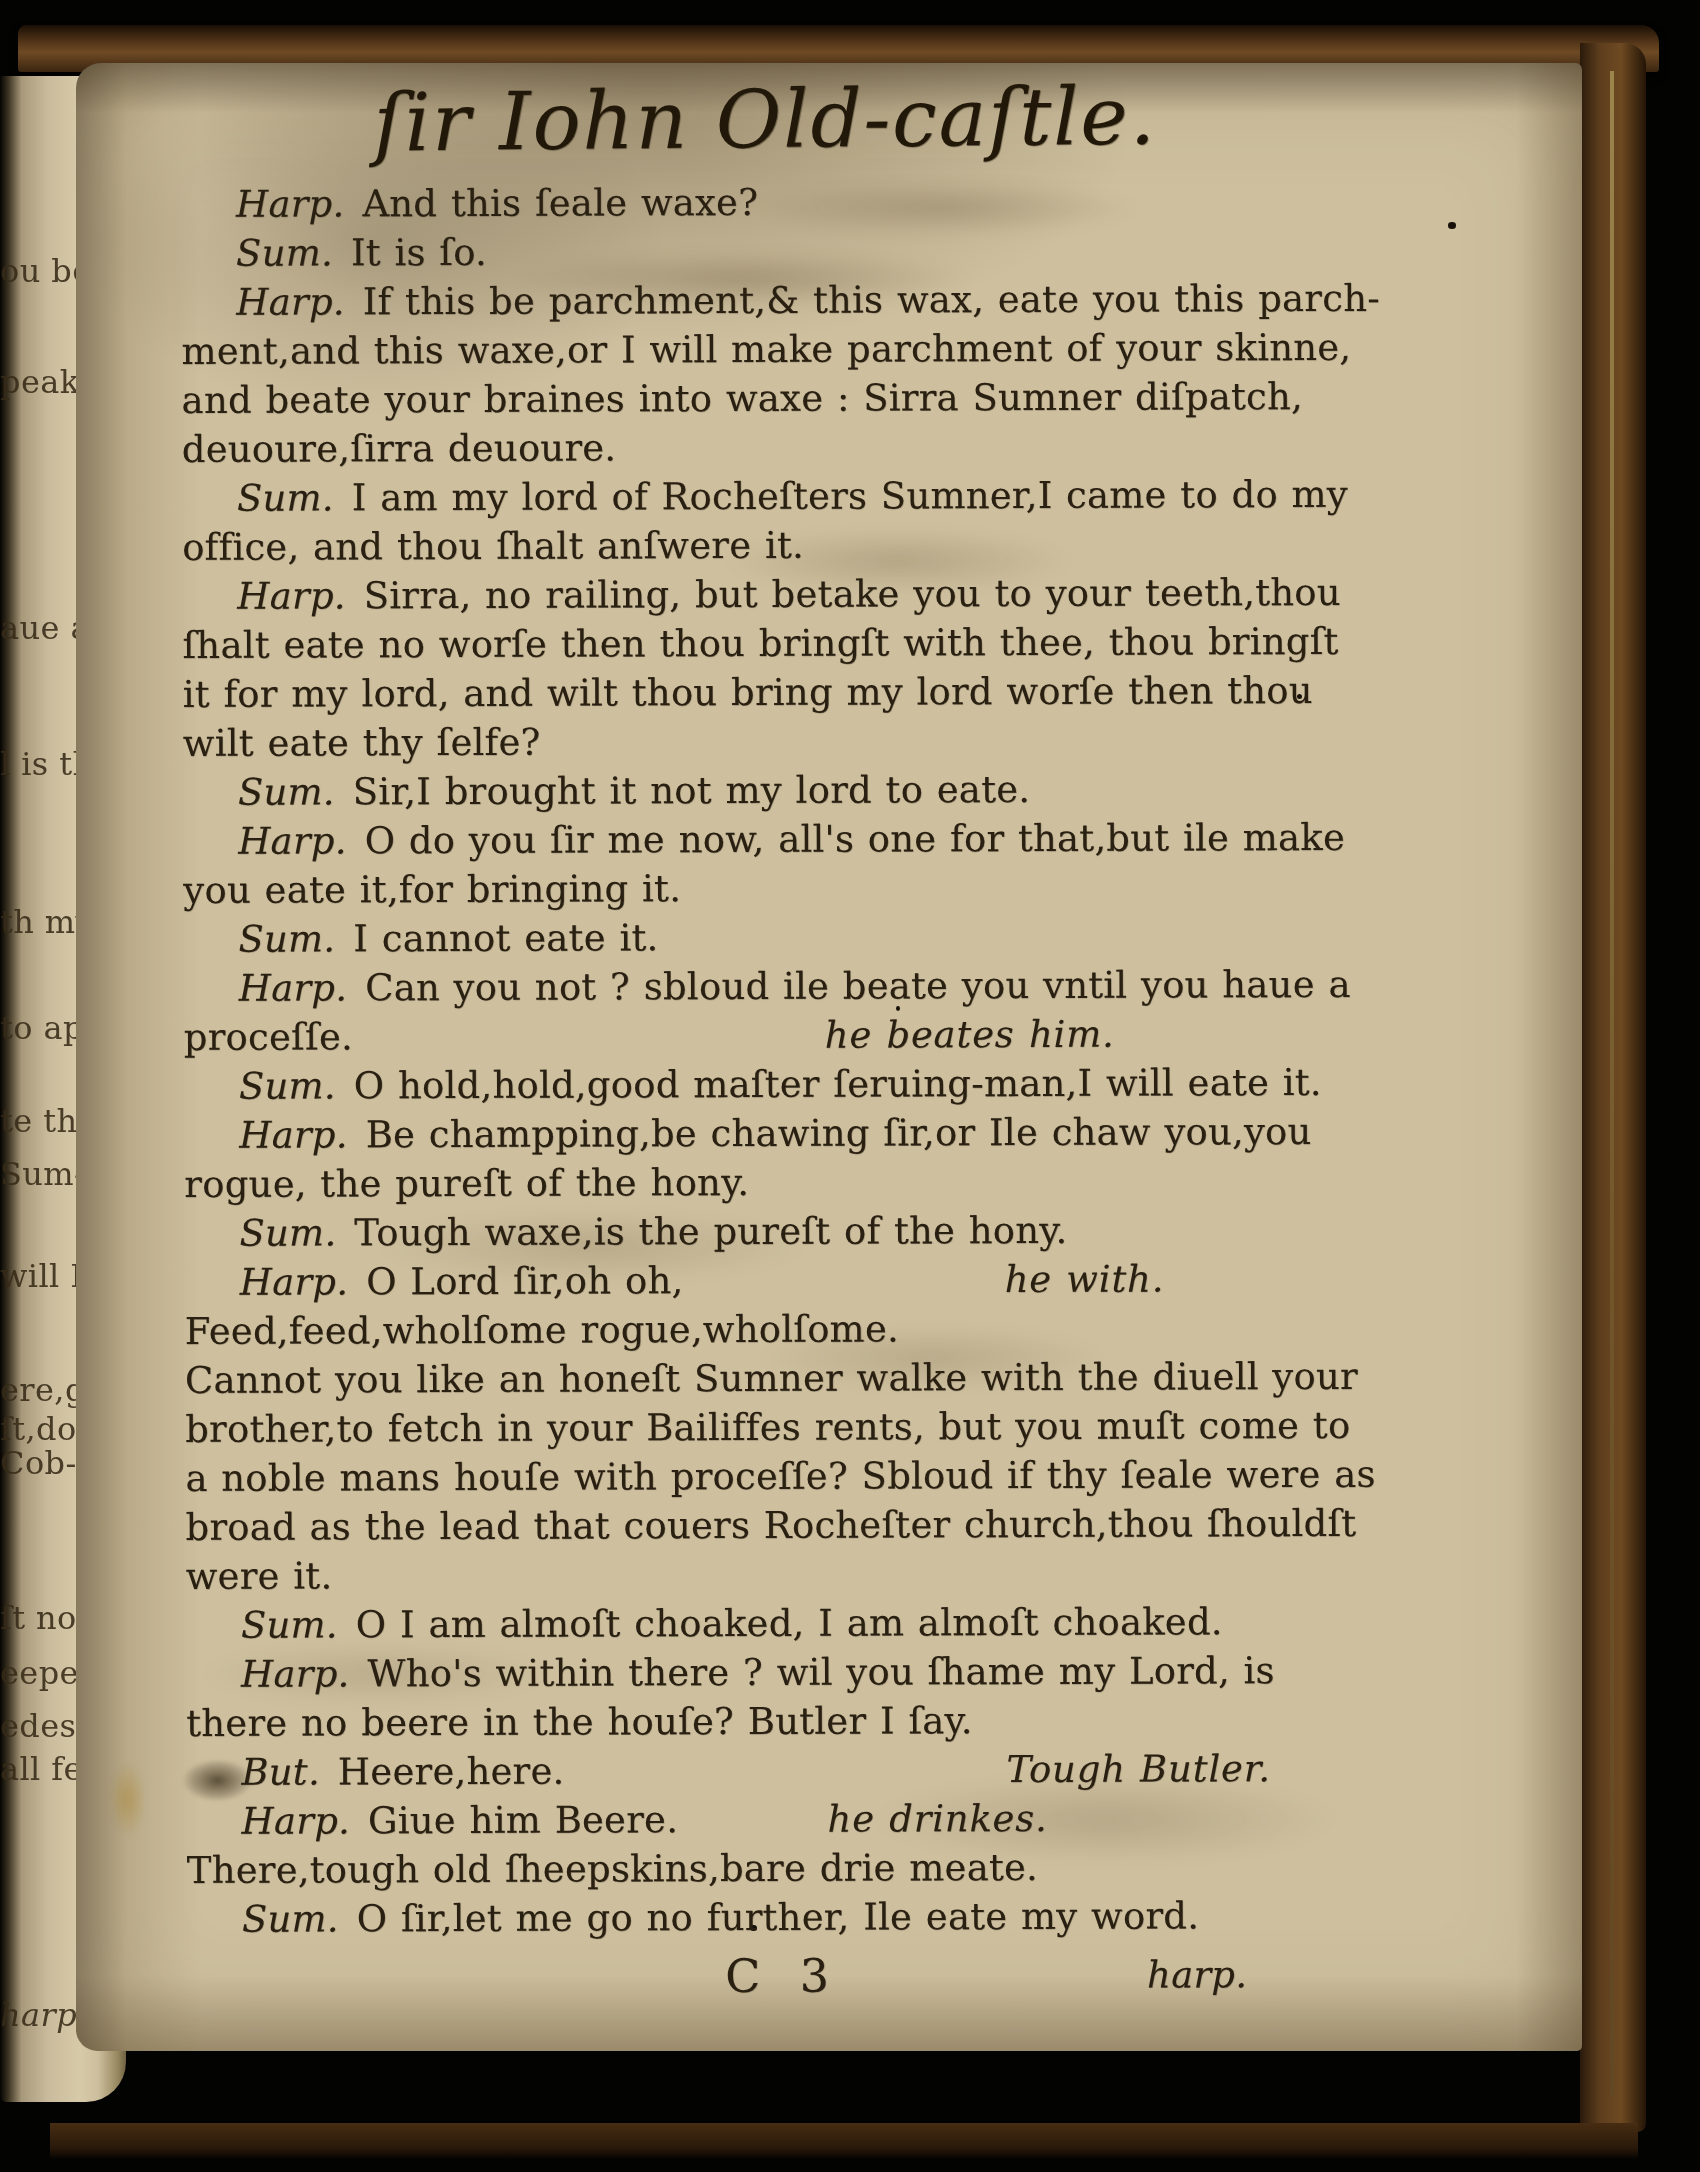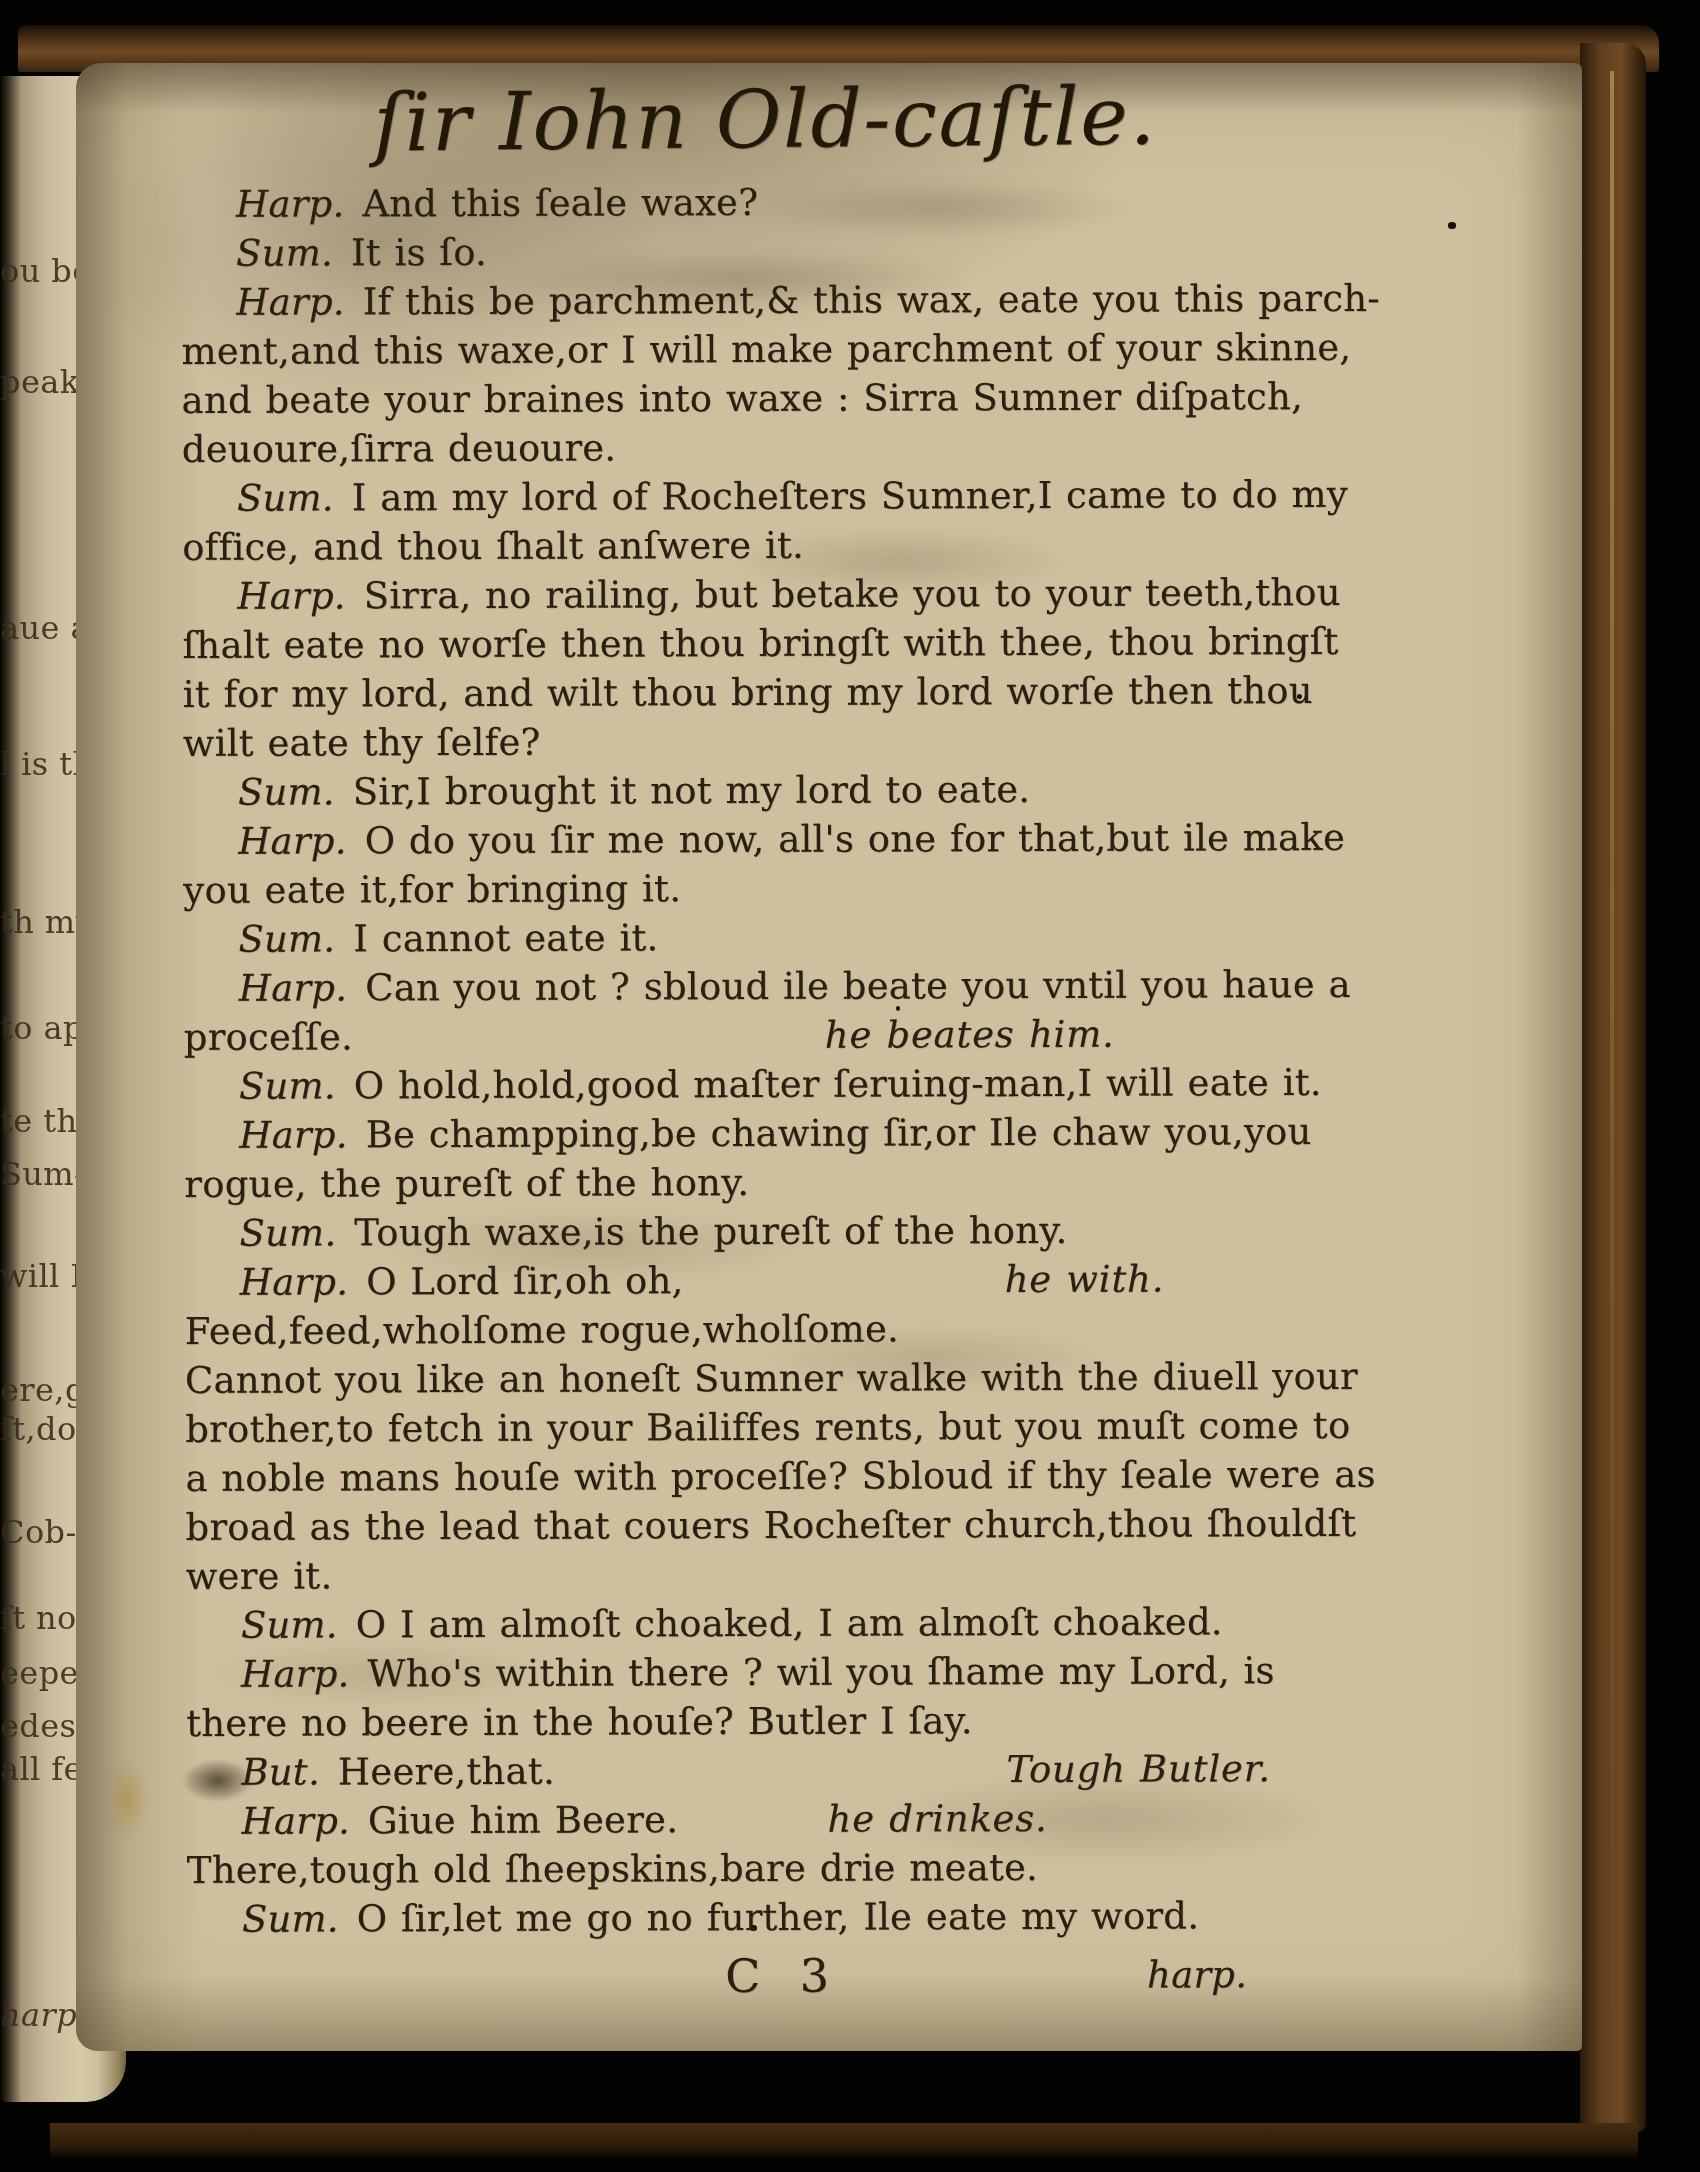--- a/index.html
+++ b/index.html
@@ -112,21 +112,21 @@
       <div class="frag" style="top: 287px;">peake</div>
       <div class="frag" style="top: 533px;">aue as</div>
       <div class="frag" style="top: 669px;">l is thy</div>
       <div class="frag" style="top: 827px;">th my</div>
       <div class="frag" style="top: 933px;">to ap-</div>
       <div class="frag" style="top: 1026px;">te this</div>
       <div class="frag" style="top: 1079px;">Sum-</div>
       <div class="frag" style="top: 1181px;">will I</div>
       <div class="frag" style="top: 1295px;">ere,go</div>
       <div class="frag" style="top: 1334px;">ſt,doſt</div>
-      <div class="frag" style="top: 1437px;">Cob-</div>
+      <div class="frag" style="top: 1368px;">Cob-</div>
       <div class="frag" style="top: 1523px;">ſt not</div>
       <div class="frag" style="top: 1578px;">eepes</div>
       <div class="frag" style="top: 1631px;">edes a</div>
       <div class="frag" style="top: 1674px;">all fel-</div>
       <div class="frag italic" style="top: 1920px;">harp.</div>
     </div>
 
   <div class="page">
 
     <div class="smudge" style="left:673px;top:116px;width:390px;height:58px;background:radial-gradient(closest-side,rgba(75,58,32,.22),transparent);"></div>
@@ -172,21 +172,21 @@
         <div class="line indent"><span class="speaker">Harp.</span><span>O Lord ſir,oh oh,</span><span class="sd sd-right">he with.</span></div>
         <div class="line"><span>Feed,feed,wholſome rogue,wholſome.</span></div>
         <div class="line"><span>Cannot you like an honeſt Sumner walke with the diuell your</span></div>
         <div class="line"><span>brother,to fetch in your Bailiffes rents, but you muſt come to</span></div>
         <div class="line"><span>a noble mans houſe with proceſſe?  Sbloud if thy ſeale were as</span></div>
         <div class="line"><span>broad as the lead that couers Rocheſter church,thou ſhouldſt</span></div>
         <div class="line"><span>were it.</span></div>
         <div class="line indent"><span class="speaker">Sum.</span><span>O I am almoſt choaked, I am almoſt choaked.</span></div>
         <div class="line indent"><span class="speaker">Harp.</span><span>Who's within there ?  wil you ſhame my Lord, is</span></div>
         <div class="line"><span>there no beere in the houſe? Butler I ſay.</span></div>
-        <div class="line indent"><span class="speaker">But.</span><span>Heere,that.</span><span class="sd sd-right">Tough Butler.</span></div>
+        <div class="line indent"><span class="speaker">But.</span><span>Heere,here.</span><span class="sd sd-right">Tough Butler.</span></div>
         <div class="line indent"><span class="speaker">Harp.</span><span>Giue him Beere.</span><span class="sd sd-mid">he drinkes.</span></div>
         <div class="line"><span>There,tough old ſheepskins,bare drie meate.</span></div>
         <div class="line indent"><span class="speaker">Sum.</span><span>O ſir,let me go no further, Ile eate my word.</span></div>
         <div class="footer-row">
           <span class="signature">C 3</span>
           <span class="catchword">harp.</span>
         </div>
       </div>
 
   </div>

